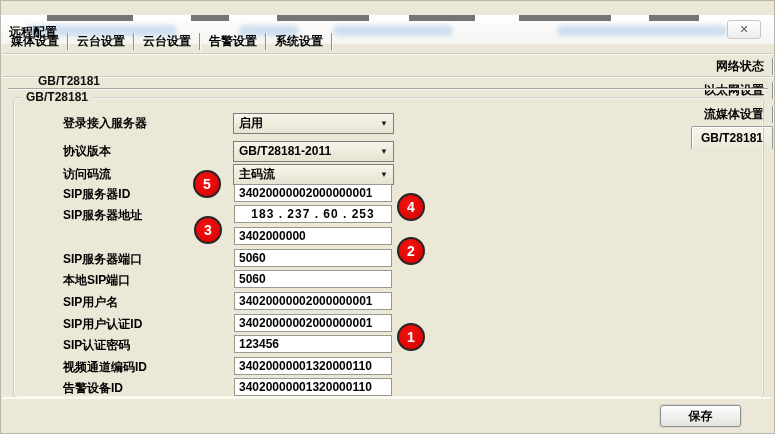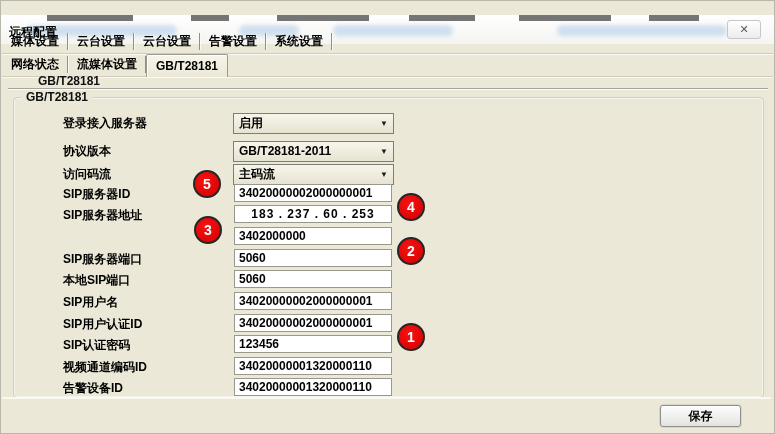--- a/index.html
+++ b/index.html
@@ -16,21 +16,21 @@
   .glass{position:absolute;top:10px;height:11px;border-radius:6px;
     background:#79aede;opacity:.33;filter:blur(2px);}
   .title{position:absolute;left:8px;top:9px;font-size:12px;font-weight:bold;color:#000;}
   .close-btn{position:absolute;right:13px;top:5px;width:34px;height:19px;
     background:linear-gradient(#ffffff,#ececec);border:1px solid #c6c6c6;border-radius:3px;
     text-align:center;line-height:17px;font-size:11px;color:#5a5a5a;cursor:default;box-sizing:border-box;}
   
   .tabstrip{position:absolute;left:2px;right:2px;display:flex;align-items:flex-end;
     border-bottom:1px solid #cfccbd;box-shadow:0 1px 0 #fbfaf2;}
   .strip1{top:30px;height:23px;}
-  .strip2{top:54px;height:22px;}
+  .strip2{top:54px;height:22px;flex-direction:column;}
   .tab{position:relative;padding:4px 9px 3px;font-size:12px;font-weight:bold;color:#000;white-space:nowrap;}
   .tab:not(.active)::after{content:"";position:absolute;right:0;top:4px;bottom:3px;width:1px;
     background:#8f8f8f;box-shadow:1px 0 0 #fbfaf2;}
   .tab.active{background:linear-gradient(#f7f5eb,#ebe8d7);
     border:1px solid #9a9a94;border-bottom:none;border-radius:2px 2px 0 0;
     box-shadow:inset 1px 1px 0 #ffffff;margin-bottom:-1px;padding-bottom:4px;}
   
   .page-header{position:absolute;left:38px;top:74px;font-size:12px;font-weight:bold;color:#111;}
   .header-sep{position:absolute;left:8px;right:7px;top:88px;height:0;
     border-top:1px solid #a5a5a0;border-bottom:1px solid #fcfbf4;}
@@ -91,20 +91,21 @@
   <div class="tabstrip strip1">
     <span class="tab">媒体设置</span>
     <span class="tab">云台设置</span>
     <span class="tab">云台设置</span>
     <span class="tab">告警设置</span>
     <span class="tab">系统设置</span>
   </div>
 
   <div class="tabstrip strip2">
     <span class="tab">网络状态</span>
+    <span class="tab">以太网设置</span>
     <span class="tab">流媒体设置</span>
     <span class="tab active">GB/T28181</span>
   </div>
 
   <span class="page-header">GB/T28181</span>
   <div class="header-sep"></div>
 
   <div class="groupbox">
     <span class="legend">GB/T28181</span>
 

